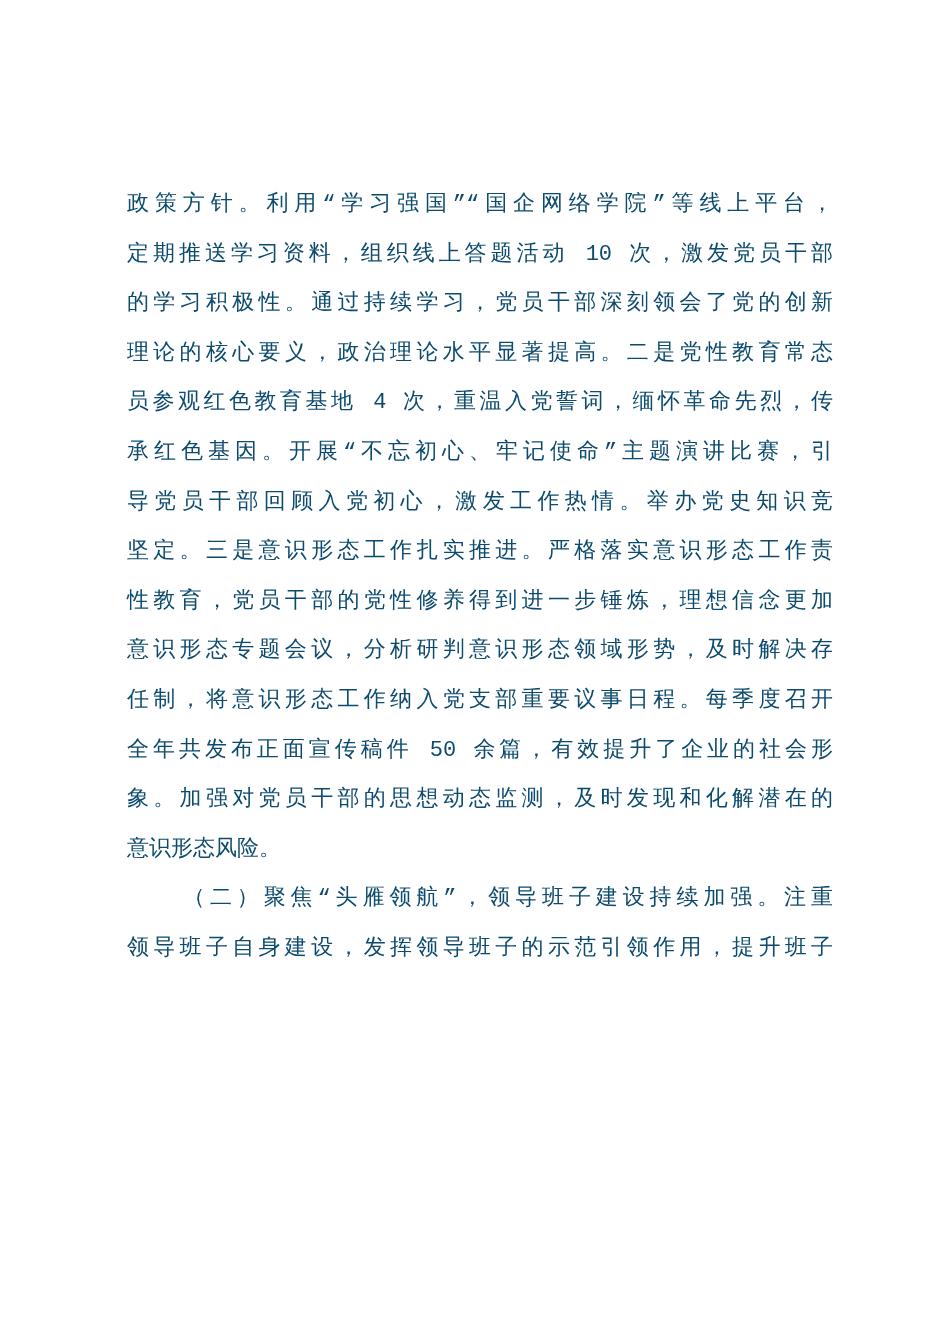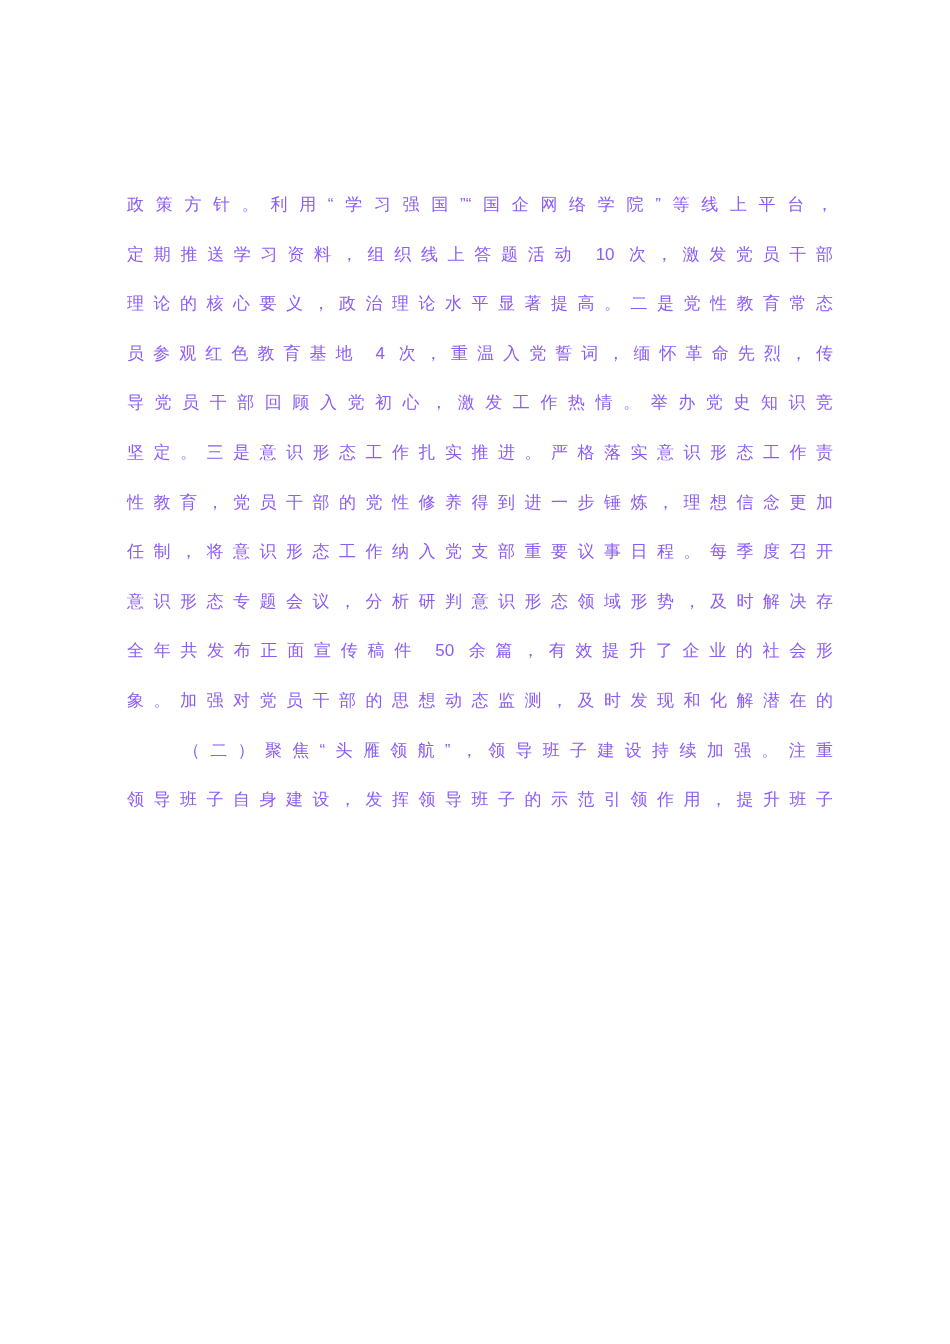--- a/index.html
+++ b/index.html
@@ -15,45 +15,48 @@
   }
   .page {
     position: absolute;
     left: 127px;
     top: 180px;
     width: 706px;
   }
   .line {
     height: 49.6px;
     line-height: 49.6px;
-    font-family: Liberation Sans, sans-serif;
-    font-size: 17px;
-    color: #8b5cf6;
+    font-family: Liberation Mono, monospace;
+    font-size: 22px;
+    color: #0c4a6e;
     white-space: nowrap;
     text-align: justify;
     text-align-last: justify;
     letter-spacing: 0px;
   }
   .line.last {
     text-align-last: left;
   }
   .line.indent {
     padding-left: 56px;
   }
 </style>
 </head>
 <body>
 
 <div class="page">
   <div class="line">政策方针。利用“学习强国”“国企网络学院”等线上平台，</div>
   <div class="line">定期推送学习资料，组织线上答题活动 10 次，激发党员干部</div>
+  <div class="line">的学习积极性。通过持续学习，党员干部深刻领会了党的创新</div>
   <div class="line">理论的核心要义，政治理论水平显著提高。二是党性教育常态</div>
   <div class="line">员参观红色教育基地 4 次，重温入党誓词，缅怀革命先烈，传</div>
+  <div class="line">承红色基因。开展“不忘初心、牢记使命”主题演讲比赛，引</div>
   <div class="line">导党员干部回顾入党初心，激发工作热情。举办党史知识竞</div>
   <div class="line">坚定。三是意识形态工作扎实推进。严格落实意识形态工作责</div>
   <div class="line">性教育，党员干部的党性修养得到进一步锤炼，理想信念更加</div>
+  <div class="line">意识形态专题会议，分析研判意识形态领域形势，及时解决存</div>
   <div class="line">任制，将意识形态工作纳入党支部重要议事日程。每季度召开</div>
-  <div class="line">意识形态专题会议，分析研判意识形态领域形势，及时解决存</div>
   <div class="line">全年共发布正面宣传稿件 50 余篇，有效提升了企业的社会形</div>
   <div class="line">象。加强对党员干部的思想动态监测，及时发现和化解潜在的</div>
+  <div class="line last">意识形态风险。</div>
   <div class="line indent">（二）聚焦“头雁领航”，领导班子建设持续加强。注重</div>
   <div class="line">领导班子自身建设，发挥领导班子的示范引领作用，提升班子</div>
 </div>
 
 </body></html>

